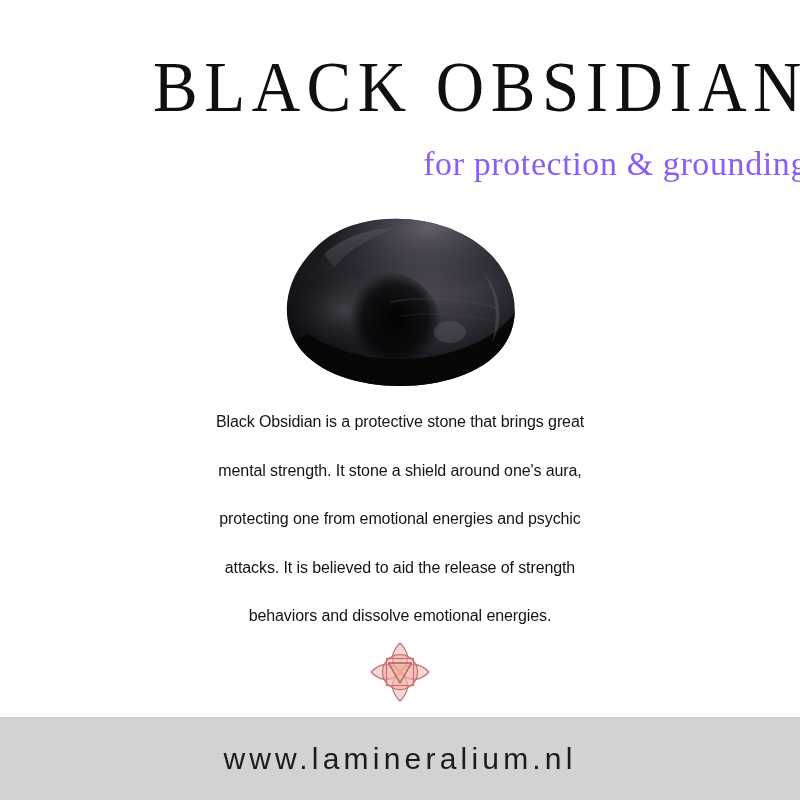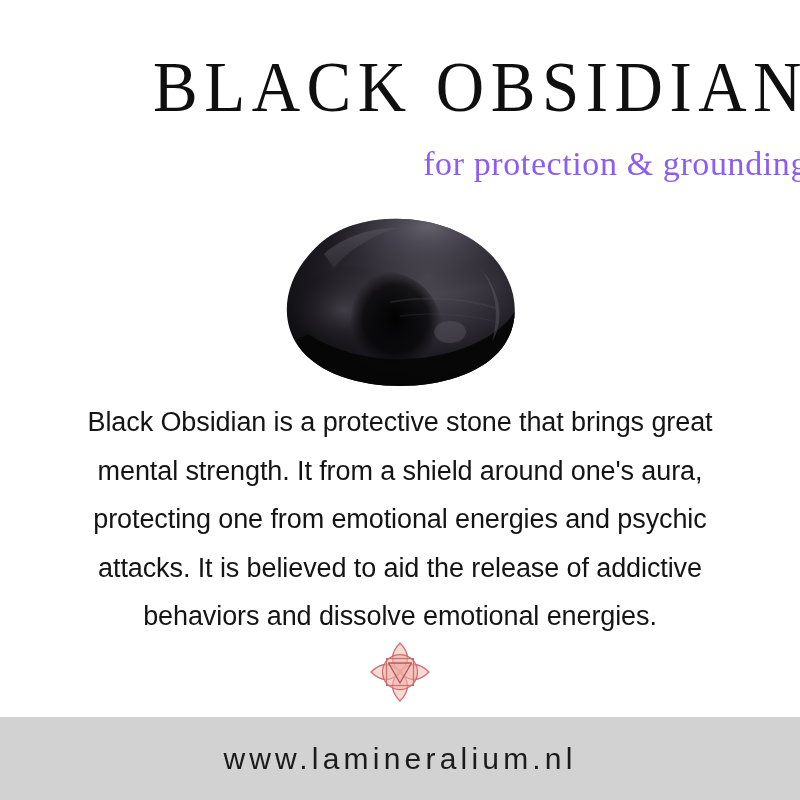--- a/index.html
+++ b/index.html
@@ -68,21 +68,21 @@
   #stone-svg { display: block; width: 256px; height: 176px; }
 
   
   #description {
     position: absolute;
     left: 60px;
     top: 398px;
     width: 680px;
     text-align: center;
     font-family: "Liberation Sans", sans-serif;
-    font-size: 27px;
+    font-size: 16px;
     line-height: 48.5px;
     font-weight: 400;
     color: #141414;
     letter-spacing: -0.1px;
   }
 
   #description .line { display: block; white-space: nowrap; }
 
   
   #chakra-symbol {
@@ -184,23 +184,23 @@
         <ellipse cx="178" cy="118" rx="16" ry="11" fill="#6b6672" opacity="0.35"></ellipse>
 
         <path d="M118 88 C154 82 190 84 224 94" stroke="#5d5864" stroke-width="2" fill="none" opacity="0.25"></path>
         <path d="M128 102 C160 98 194 100 226 108" stroke="#55505b" stroke-width="1.5" fill="none" opacity="0.2"></path>
       </g>
     </svg>
   </div>
 
   <div id="description">
     <span class="line">Black Obsidian is a protective stone that brings great</span>
-    <span class="line">mental strength. It from a shield around one's aura,</span>
+    <span class="line">mental strength. It stone a shield around one's aura,</span>
     <span class="line">protecting one from emotional energies and psychic</span>
-    <span class="line">attacks. It is believed to aid the release of addictive</span>
+    <span class="line">attacks. It is believed to aid the release of strength</span>
     <span class="line">behaviors and dissolve emotional energies.</span>
   </div>
 
   <div id="chakra-symbol">
     <svg id="chakra-svg" viewBox="0 0 68 68" xmlns="http://www.w3.org/2000/svg">
       <g stroke="#c9716c" stroke-width="1.25" fill="#f3b9b4" fill-opacity="0.55" stroke-linejoin="round" stroke-linecap="round">
 
         <path d="M34 5 C44 15 44 25 34 35 C24 25 24 15 34 5 Z"></path>
         <path d="M63 34 C53 44 43 44 33 34 C43 24 53 24 63 34 Z"></path>
         <path d="M34 63 C24 53 24 43 34 33 C44 43 44 53 34 63 Z"></path>

